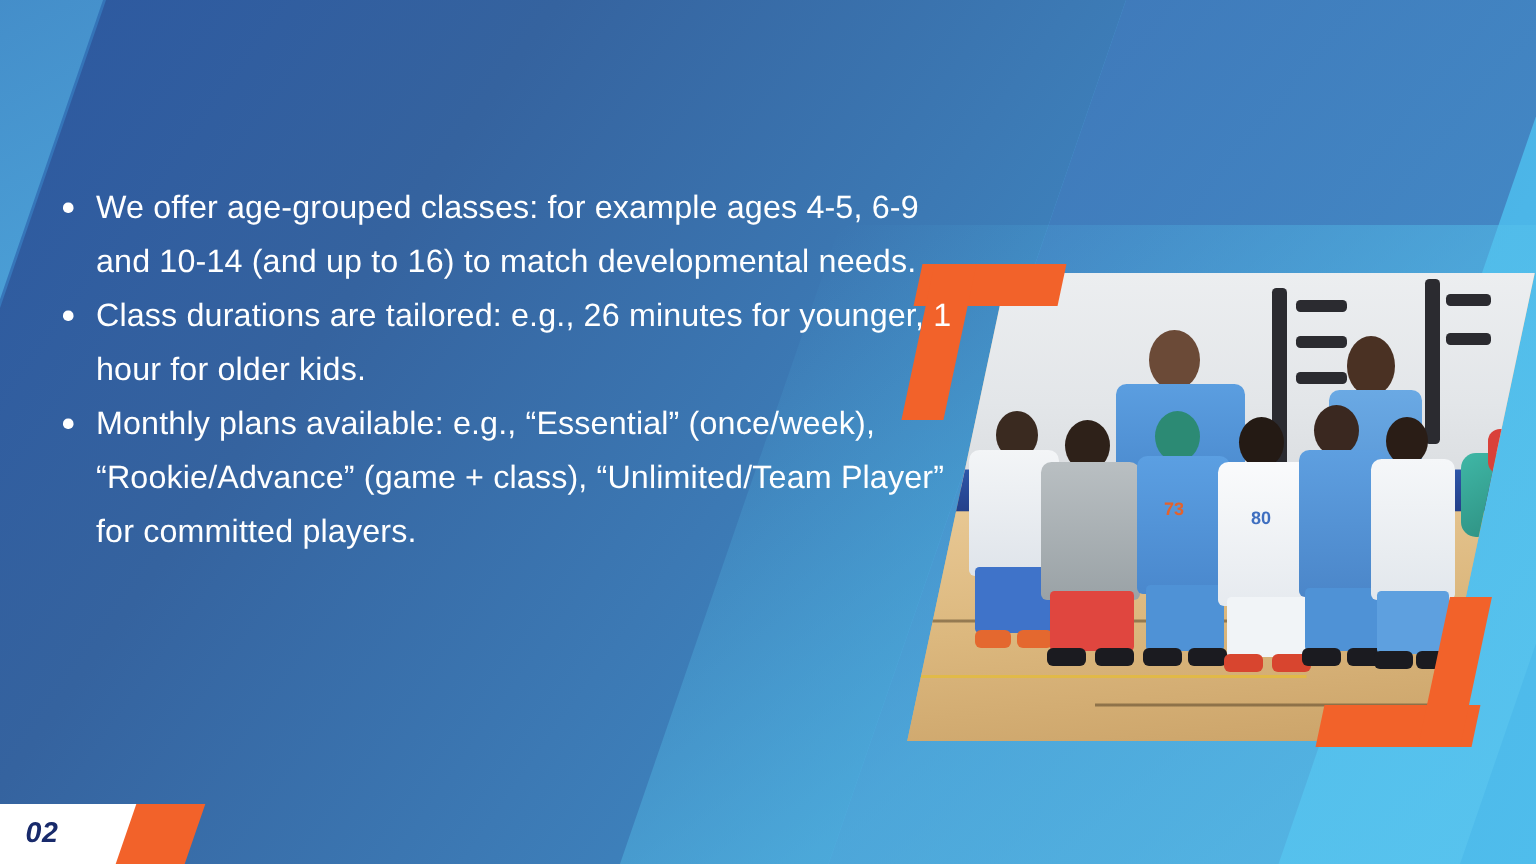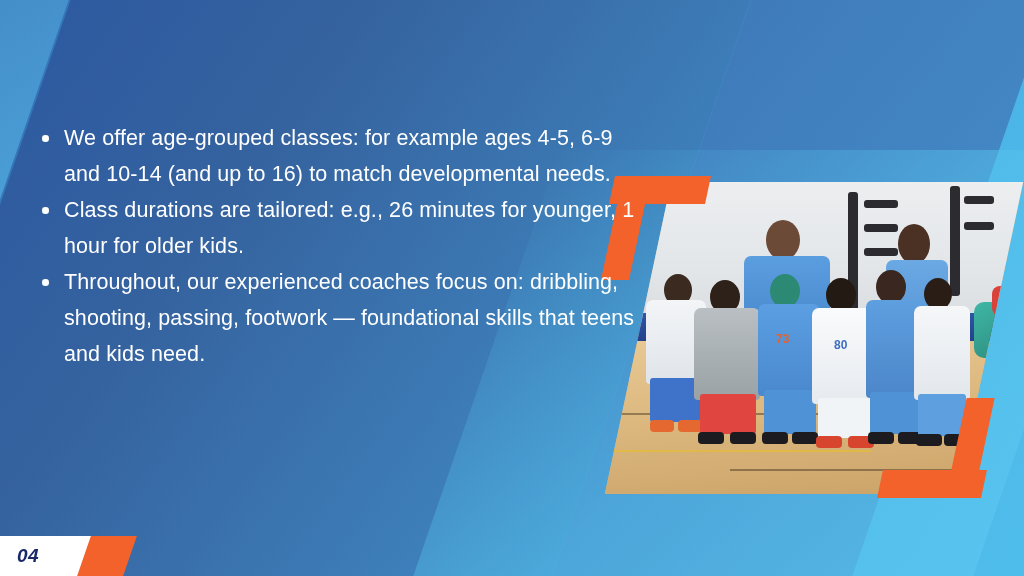--- a/index.html
+++ b/index.html
@@ -211,21 +211,21 @@
 
   <div class="band band-light-left"></div>
   <div class="band band-dark"></div>
   <div class="band band-dark-2"></div>
   <div class="band band-cyan"></div>
 
 
   <ul class="bullets">
     <li>We offer age-grouped classes: for example ages 4-5, 6-9 and 10-14 (and up to 16) to match developmental needs.</li>
     <li>Class durations are tailored: e.g., 26 minutes for younger, 1 hour for older kids.</li>
-    <li>Throughout, our experienced coaches focus on: dribbling, shooting, passing, footwork — foundational skills that teens and kids need.</li>
+    <li>Monthly plans available: e.g., “Essential” (once/week), “Rookie/Advance” (game + class), “Unlimited/Team Player” for committed players.</li>
   </ul>
 
   <div class="photo-wrap">
 
     <div class="bracket bracket-tl"></div>
     <div class="bracket bracket-tl-v"></div>
 
     <div class="photo">
       <div class="photo-inner">
 
@@ -291,15 +291,15 @@
         <div class="kid" style="left:394px;top:104px;width:34px;height:30px;background:#d9413a;border-radius:8px;"></div>
       </div>
     </div>
 
     <div class="bracket bracket-br"></div>
     <div class="bracket bracket-br-v"></div>
   </div>
 
   <div class="pagenum-white"></div>
   <div class="pagenum-orange"></div>
-  <div class="pagenum-text">04</div>
+  <div class="pagenum-text">02</div>
 
 </div>
 
 </body></html>

